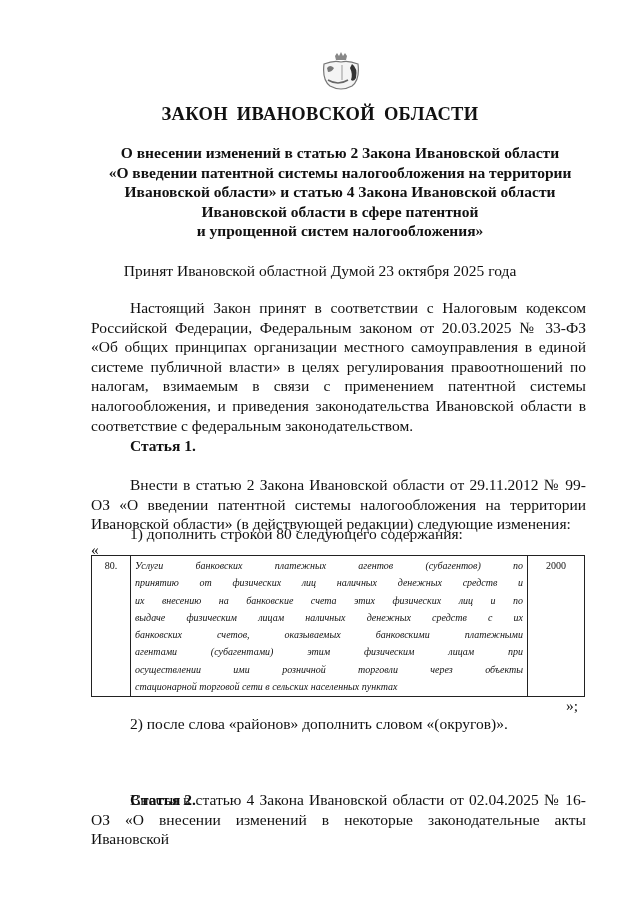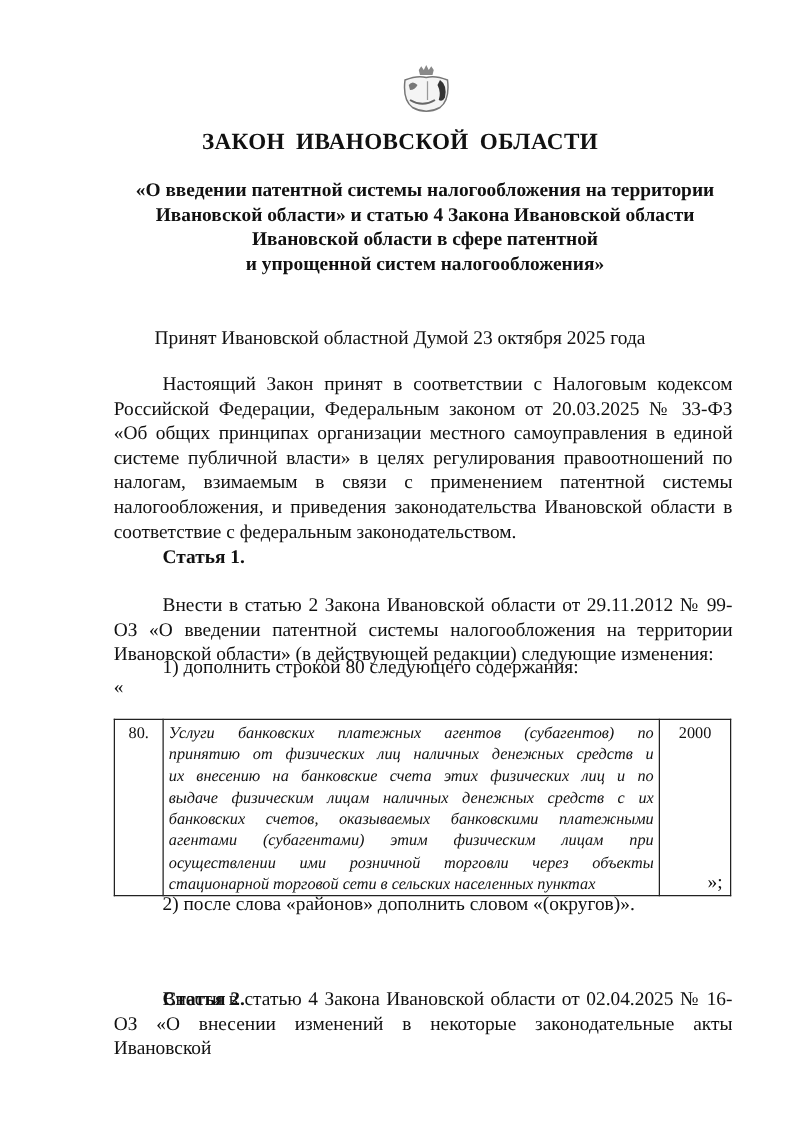--- a/index.html
+++ b/index.html
@@ -10,21 +10,21 @@
            font-weight:bold; font-size:18.5px; letter-spacing:0.3px; word-spacing:4px; }
   .subtitle { position:absolute; left:90px; width:500px; top:143px; text-align:center;
               font-weight:bold; font-size:15.5px; line-height:19.6px; }
   .adopted { position:absolute; left:0; width:640px; top:262px; text-align:center; font-size:15.5px; }
   .para { position:absolute; left:91px; width:495px; font-size:15.5px; line-height:19.6px;
           text-align:justify; text-align-last:left; }
   .indent { text-indent:39px; }
   .article { position:absolute; left:130px; font-weight:bold; font-size:15.5px; }
   .quote { position:absolute; font-size:15.5px; }
   table.rows { position:absolute; left:91px; top:555px; width:494px; border-collapse:collapse;
-               font-size:13px; line-height:17.3px;margin-top:20px; }
+               font-size:10px; line-height:17.3px; }
   table.rows td { border:1.5px solid #222; vertical-align:top; padding:1px 4px 1px 4px; }
   td.num { width:30px; text-align:center; }
   td.desc { width:388px; text-align:justify; text-align-last:justify; }
   td.desc span { display:block; text-align:justify; text-align-last:justify;font-style:italic; }
   td.val { text-align:center; }
 </style>
 </head>
 <body>
 
 <svg class="emblem" viewBox="0 0 46 42">
@@ -32,20 +32,21 @@
   <path d="M17 6 L19 3 L21 6 L23 2 L25 6 L27 3 L29 6 L28 10 L18 10Z" fill="#888"></path>
   <path d="M34 14 Q40 18 38 28 Q36 32 33 30 Q35 24 32 18Z" fill="#333"></path>
   <path d="M9 18 Q12 14 16 18 Q14 22 10 22Z" fill="#777"></path>
   <path d="M10 30 Q20 36 30 30" fill="none" stroke="#666" stroke-width="1.5"></path>
   <line x1="24" y1="15" x2="24" y2="30" stroke="#999" stroke-width="1"></line>
 </svg>
 
 <div class="title">ЗАКОН  ИВАНОВСКОЙ  ОБЛАСТИ</div>
 
 <div class="subtitle">
+  <div>О внесении изменений в статью 2 Закона Ивановской области</div>
   <div style="margin-left:-16px;margin-right:-16px;">«О введении патентной системы налогообложения на территории</div>
   <div>Ивановской области» и статью 4 Закона Ивановской области</div>
   <div>Ивановской области в сфере патентной</div>
   <div>и упрощенной систем налогообложения»</div>
 </div>
 
 <div class="adopted">Принят Ивановской областной Думой 23 октября 2025 года</div>
 
 <div class="para indent" style="top:298px;">Настоящий Закон принят в соответствии с Налоговым кодексом Российской Федерации, Федеральным законом от 20.03.2025 № 33-ФЗ «Об общих принципах организации местного самоуправления в единой системе публичной власти» в целях регулирования правоотношений по налогам, взимаемым в связи с применением патентной системы налогообложения, и приведения законодательства Ивановской области в соответствие с федеральным законодательством.</div>
 

